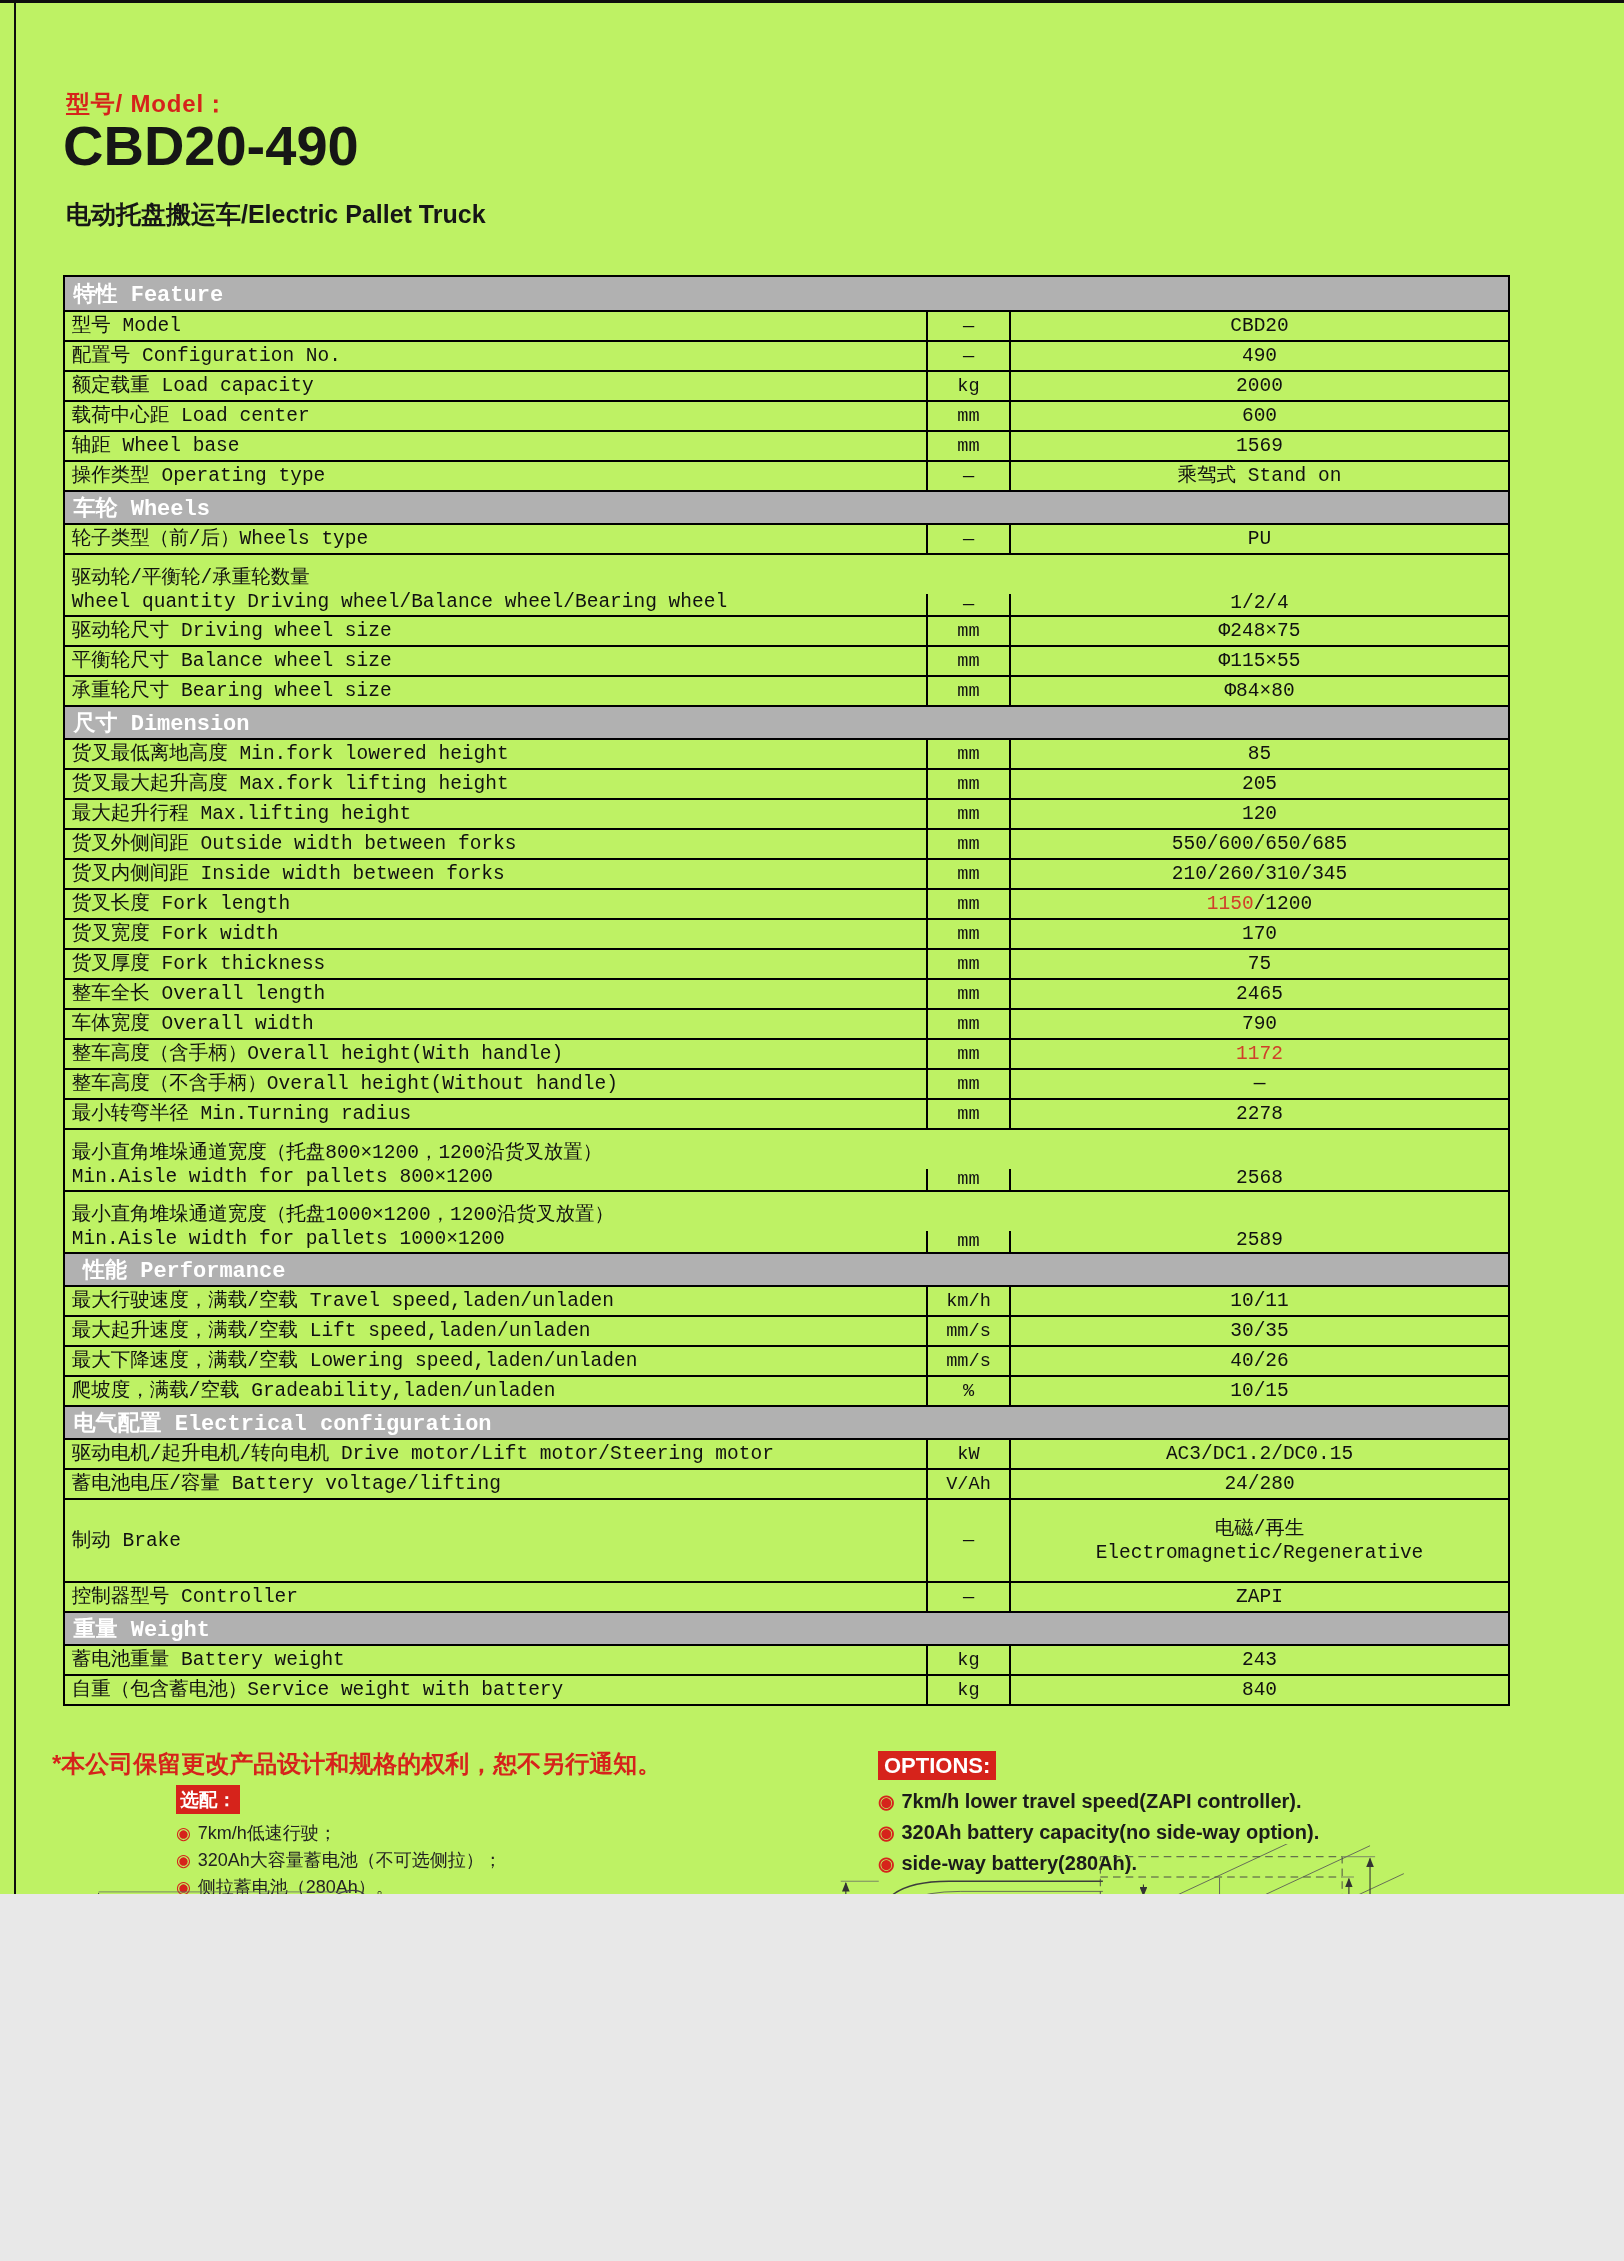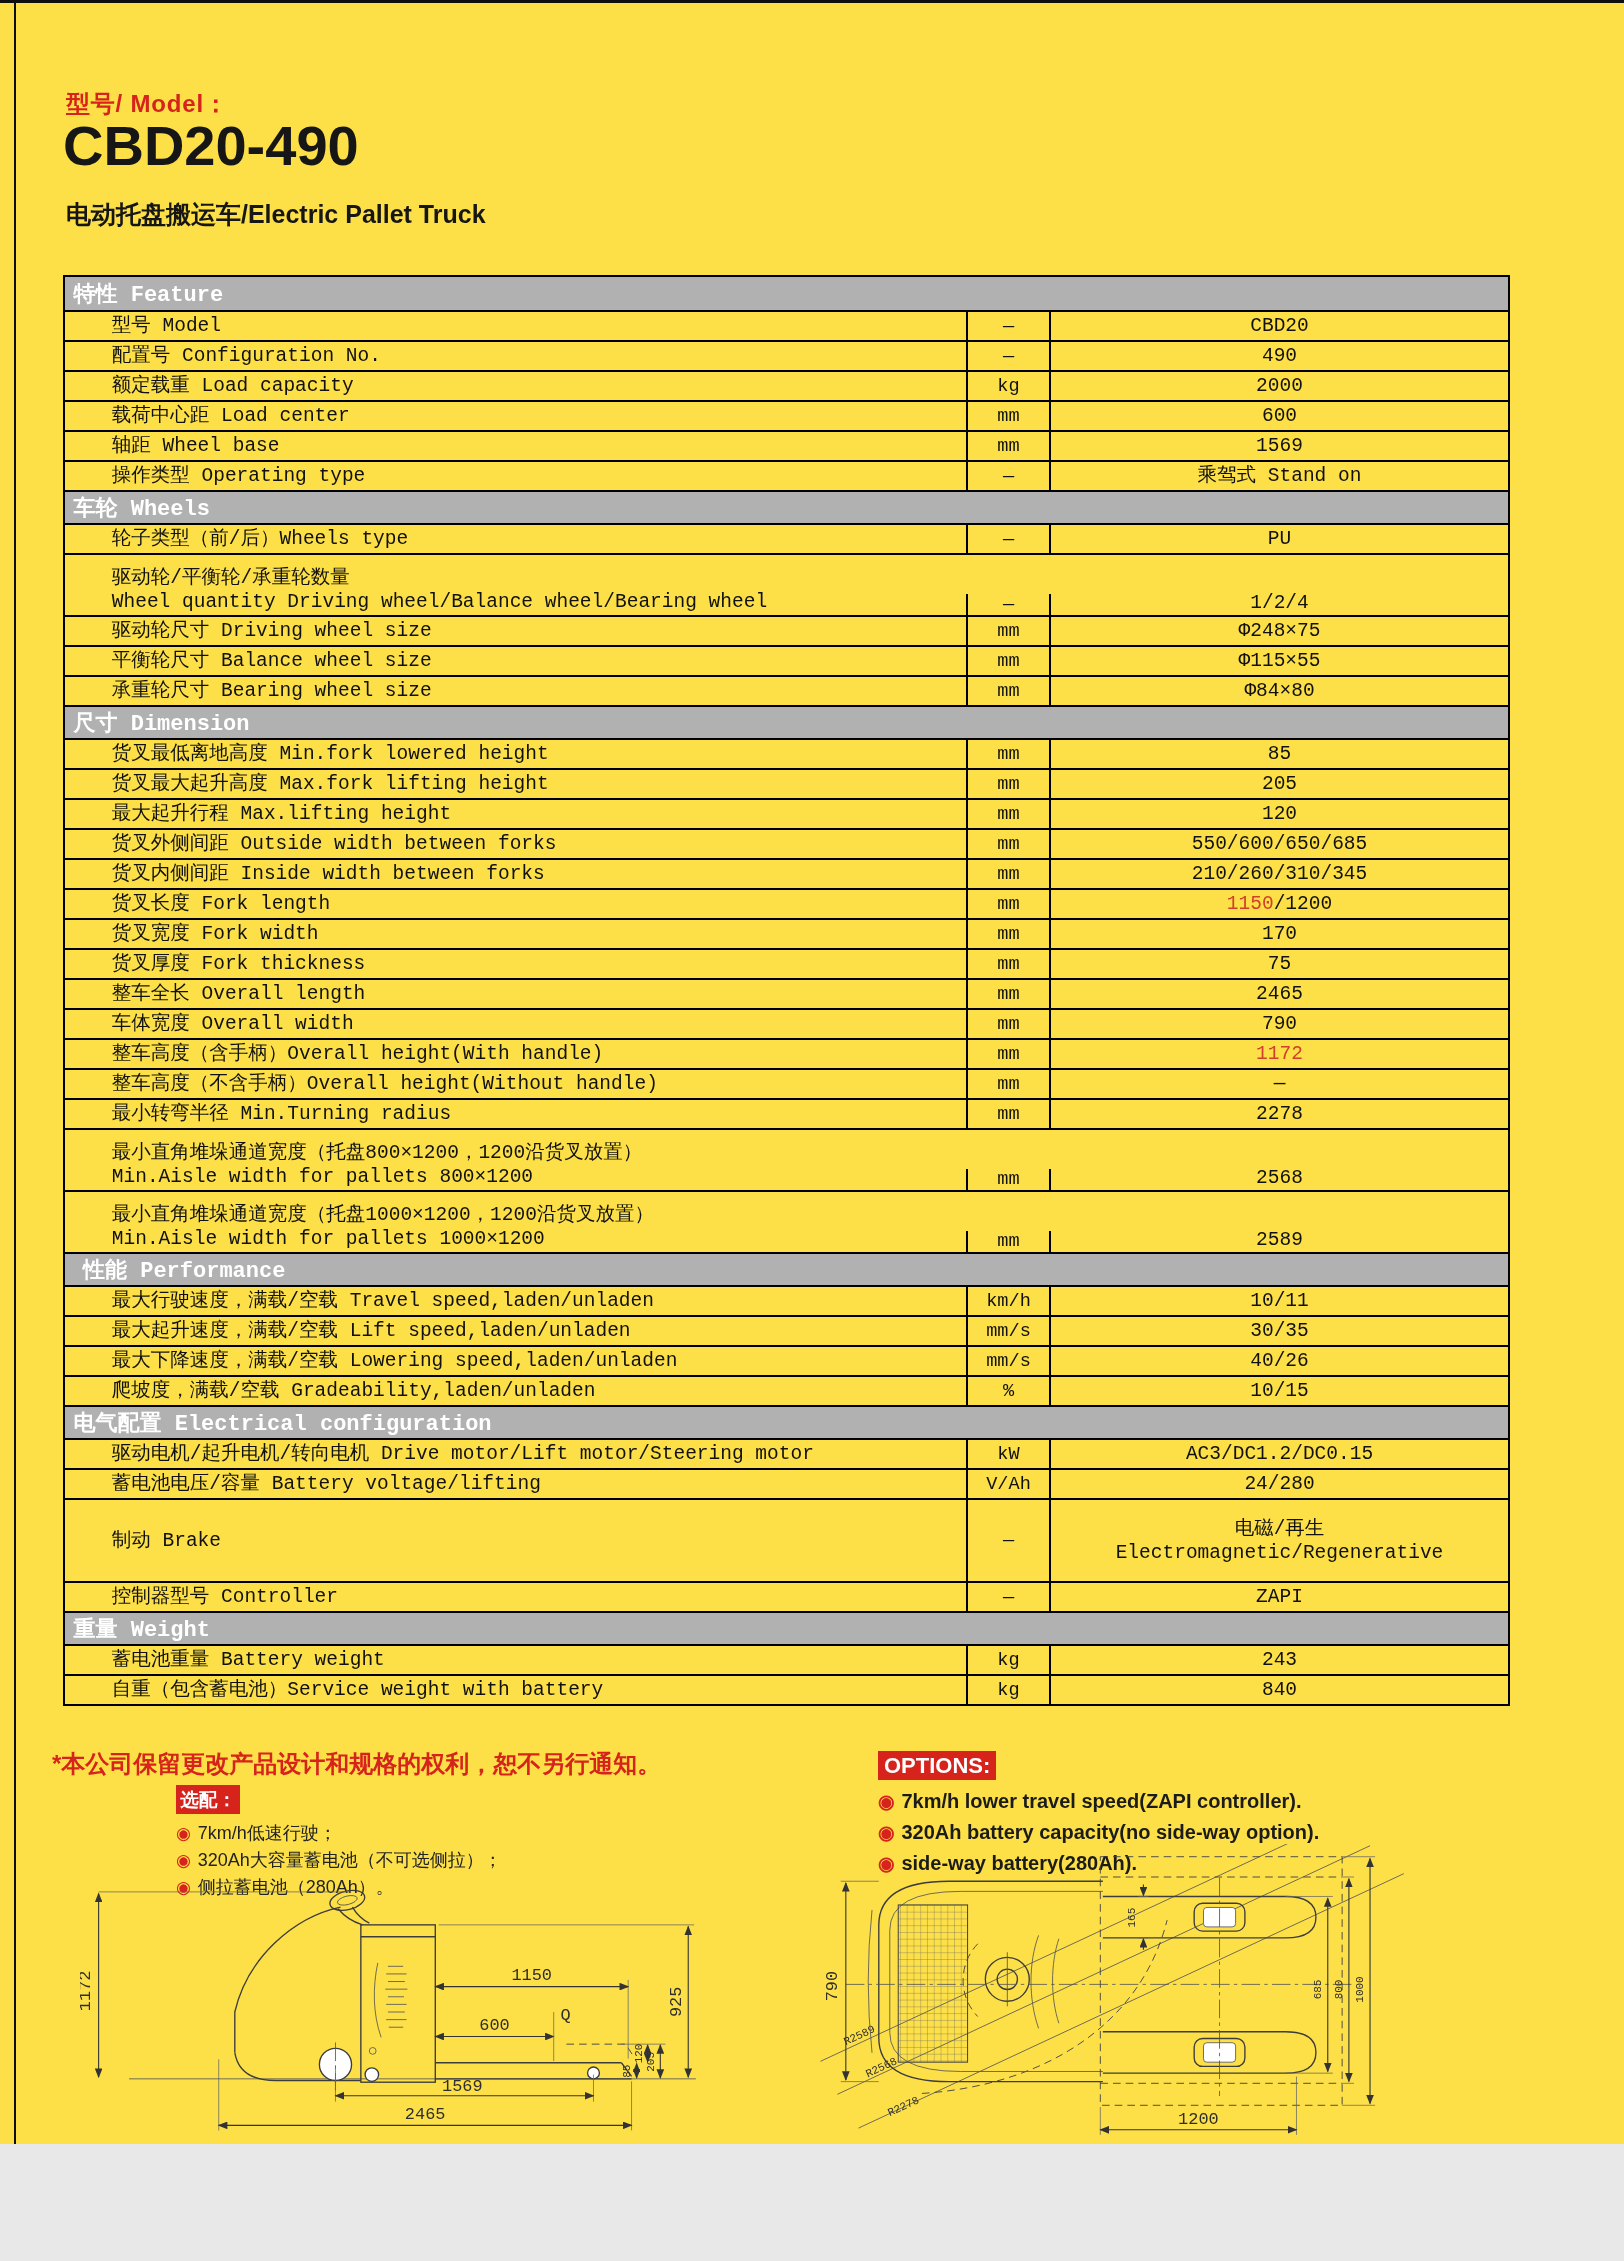--- a/index.html
+++ b/index.html
@@ -1,16 +1,16 @@
 <!DOCTYPE html>
 <html style="--red-val: #d0402a;font-size:13.5px"><head>
 <meta charset="utf-8">
 <style>
   html,body{margin:0;padding:0;background:#e8e8e8;}
-  .page{position:relative;width:1624px;height:2144px;background:#fde047;overflow:hidden;
+  .page{position:relative;width:1624px;height:1894px;background:#bef264;overflow:hidden;
         font-family:"Liberation Sans",sans-serif;color:#111;}
   
   .top-line{position:absolute;left:0;top:0;width:100%;height:3.4px;background:#0e0e0e;}
   .left-line{position:absolute;left:13.5px;top:3.4px;width:2.5px;height:2162px;background:#0e0e0e;}
   .corner-curve{position:absolute;left:13.5px;top:2155px;width:73px;height:101px;
         border-left:2.5px solid #0e0e0e;border-bottom:14.4px solid #0e0e0e;
         border-bottom-left-radius:76px;box-sizing:border-box;}
   .bottom-bar{position:absolute;left:83px;right:0;top:2242px;height:14.4px;background:#0e0e0e;}
 
   
@@ -21,21 +21,21 @@
   
   .spec-table{position:absolute;left:63px;top:275px;width:1447px;border:2.5px solid #000;box-sizing:border-box;
               font-family:"Liberation Mono","DejaVu Sans Mono",monospace;}
   .spec-table > :first-child{border-top:none;}
   .sec{height:33px;border-top:2.5px solid #000;box-sizing:border-box;color:#fff;
        font-size:22px;font-weight:bold;display:flex;align-items:center;padding-left:8.5px;}
   .tr{display:flex;height:30px;border-top:2.5px solid #000;box-sizing:border-box;align-items:stretch;}
   .tr.tall{height:62px;align-items:flex-end;}
   .tr.xtall{height:83px;}
   .td{box-sizing:border-box;display:flex;flex-direction:column;justify-content:center;}
-  .td.lbl{flex:0 0 861px;padding:0.8px 6.8px;align-items:flex-start;text-align:left;margin-left:40px;}
+  .td.lbl{flex:0 0 861px;padding:0.8px 6.8px;align-items:flex-start;text-align:left;}
   .td.unit{flex:0 0 85px;border-left:2.5px solid #000;border-right:2.5px solid #000;
            align-items:center;text-align:center;font-size:18.6px;}
   .td.val{flex:1 1 auto;align-items:center;text-align:center;}
   .lbl-line{display:block;font-size:19.5px;line-height:24px;white-space:nowrap;}
   .val-line{display:block;font-size:19.5px;line-height:24px;}
   .vred{color:var(--red-val);}
 
   
   .disclaimer{position:absolute;left:52px;top:1748px;font-size:24px;font-weight:600;}
   .opt-block{position:absolute;}

